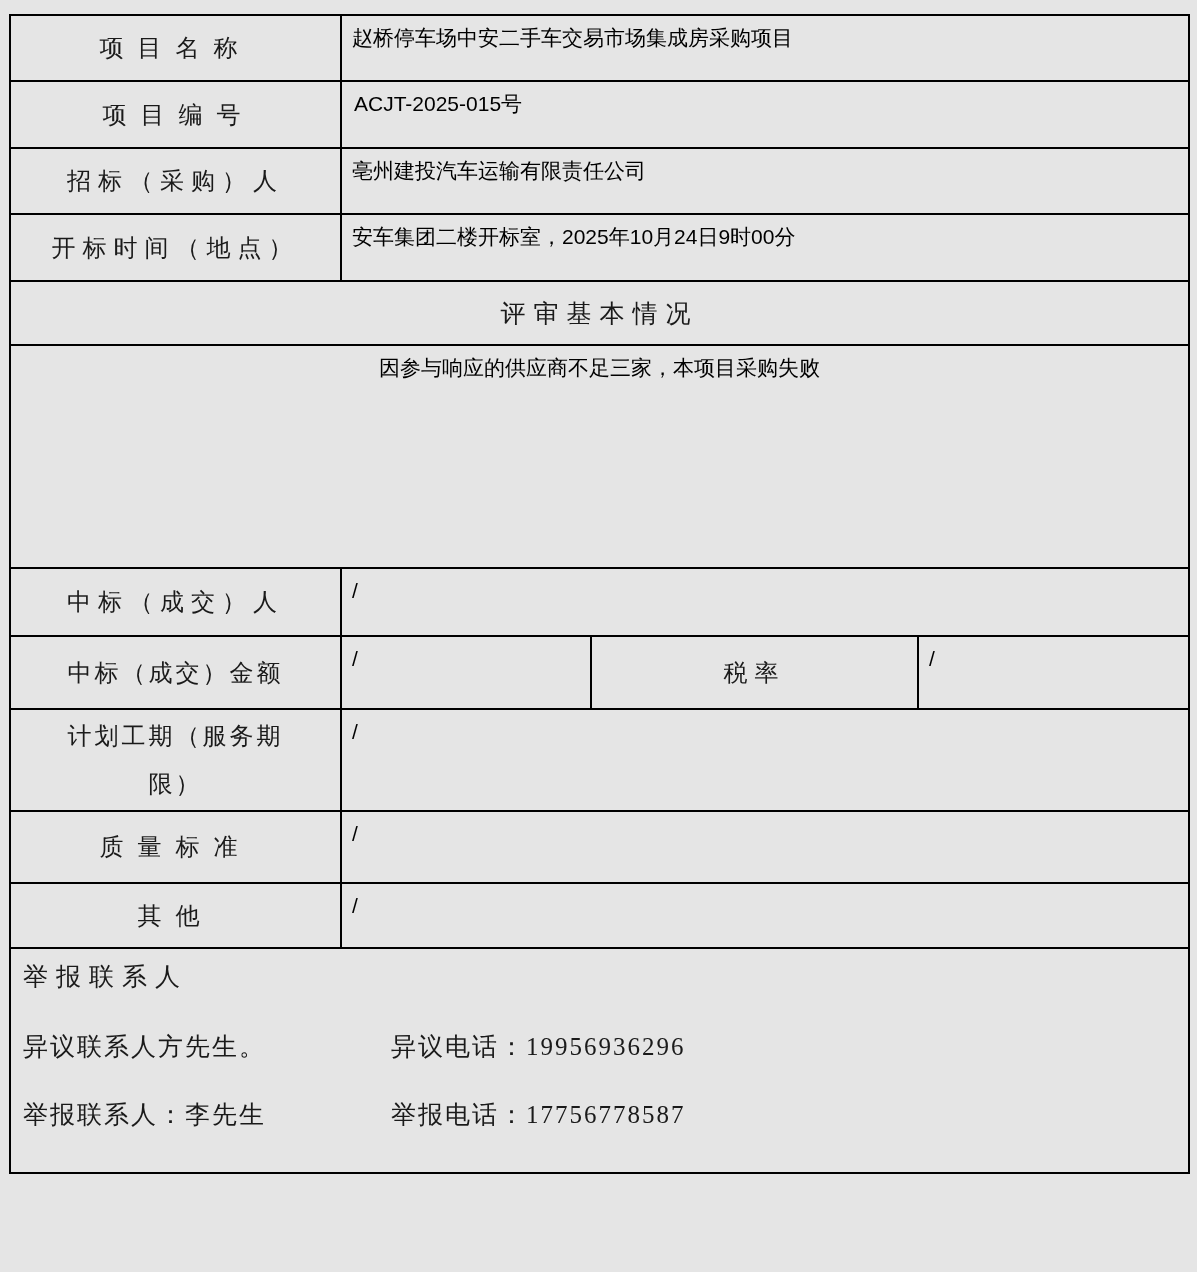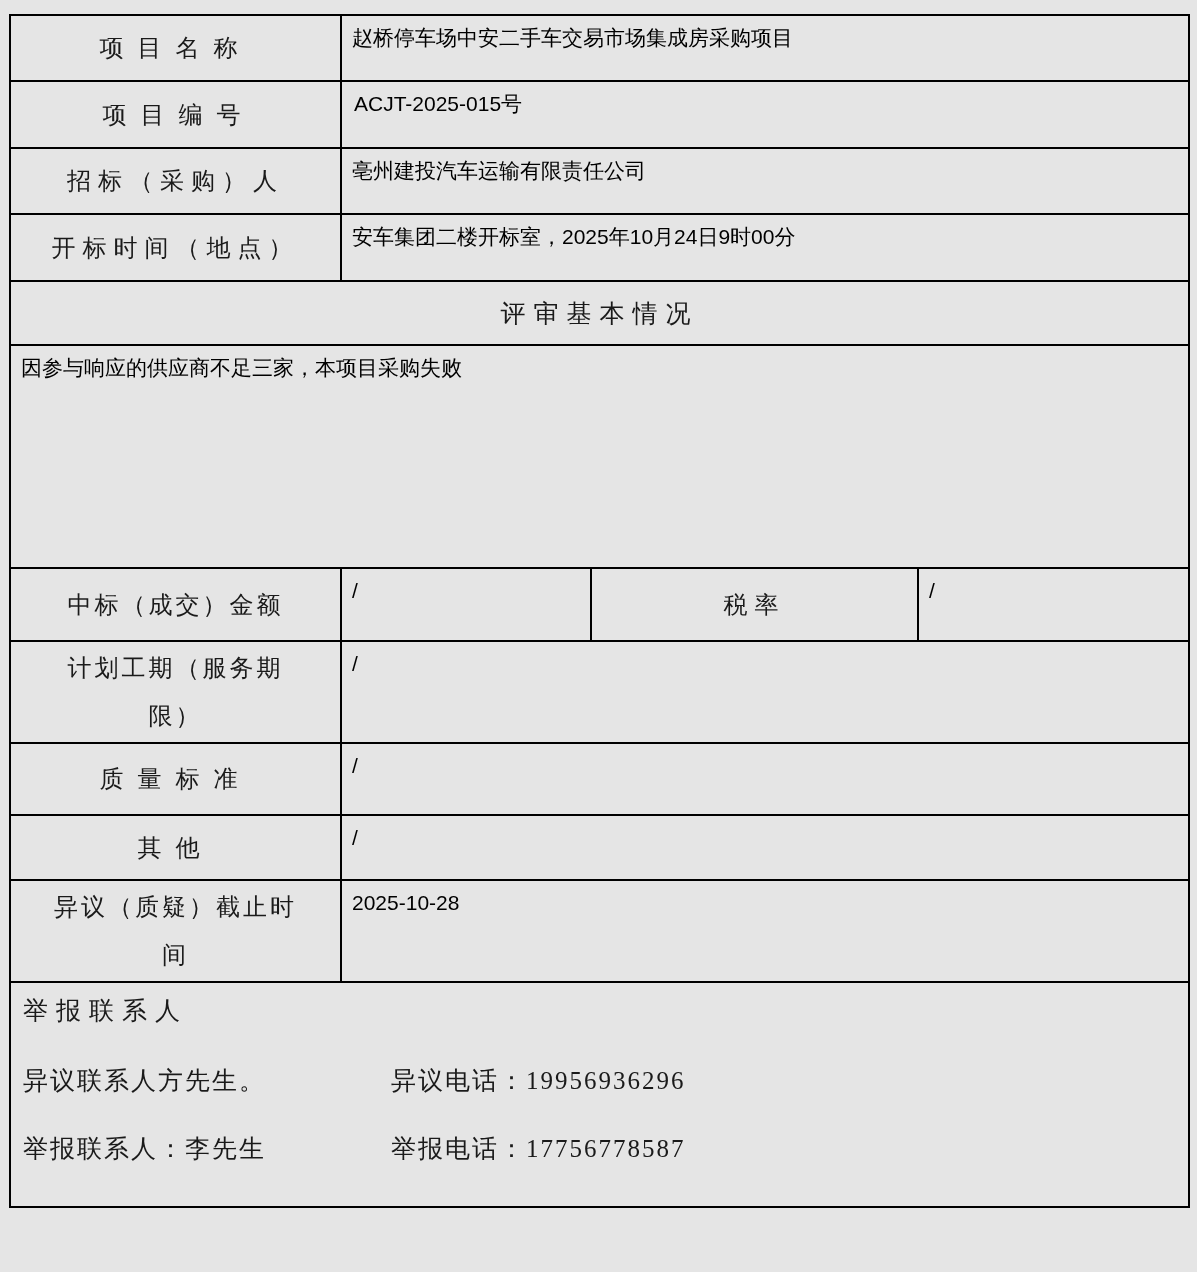--- a/index.html
+++ b/index.html
@@ -81,21 +81,21 @@
     text-align: center;
     vertical-align: middle;
     letter-spacing: 8px;
     padding: 2px 6px;
   }
 
   .content-cell {
     font-family: "Liberation Sans", "DejaVu Sans", sans-serif;
     font-size: 21px;
     color: #000000;
-    text-align: left;
+    text-align: center;
     vertical-align: top;
     padding: 8px 10px 0 10px;
     line-height: 28px;
   }
 
   .footer-cell {
     font-family: "Liberation Serif", "DejaVu Serif", serif;
     font-size: 25px;
     color: #1a1a1a;
     text-align: left;
@@ -147,20 +147,24 @@
     </tr>
 
     <tr class="r5">
       <td class="section-cell" colspan="4">评审基本情况</td>
     </tr>
 
     <tr class="r6">
       <td class="content-cell" colspan="4">因参与响应的供应商不足三家，本项目采购失败</td>
     </tr>
 
+    <tr class="r7">
+      <td class="label-cell ls-md">中标（成交）人</td>
+      <td class="value-cell" colspan="3">/</td>
+    </tr>
 
     <tr class="r8">
       <td class="label-cell ls-sm">中标（成交）金额</td>
       <td class="value-cell">/</td>
       <td class="label-cell ls-md">税率</td>
       <td class="value-cell">/</td>
     </tr>
 
     <tr class="r9">
       <td class="label-cell ls-sm">计划工期（服务期
@@ -171,25 +175,20 @@
     <tr class="r10">
       <td class="label-cell ls-xl">质量标准</td>
       <td class="value-cell" colspan="3">/</td>
     </tr>
 
     <tr class="r11">
       <td class="label-cell ls-xl">其他</td>
       <td class="value-cell" colspan="3">/</td>
     </tr>
 
-    <tr class="r12">
-      <td class="label-cell ls-sm">异议（质疑）截止时
-间</td>
-      <td class="value-cell" colspan="3">2025-10-28</td>
-    </tr>
 
     <tr class="r13">
       <td class="footer-cell" colspan="4">
         <div class="footer-line notice">举报联系人</div>
         <div class="footer-line contacts">
           <span class="contact-left">异议联系人方先生。</span>
           <span class="contact-right">异议电话：19956936296</span>
         </div>
         <div class="footer-line contacts second">
           <span class="contact-left">举报联系人：李先生</span>

